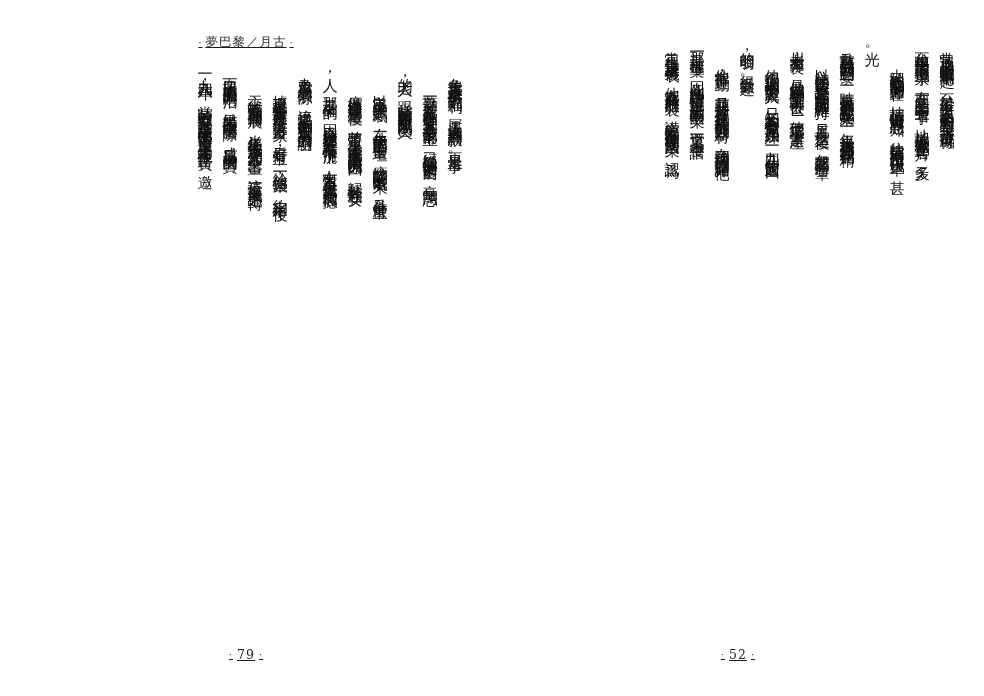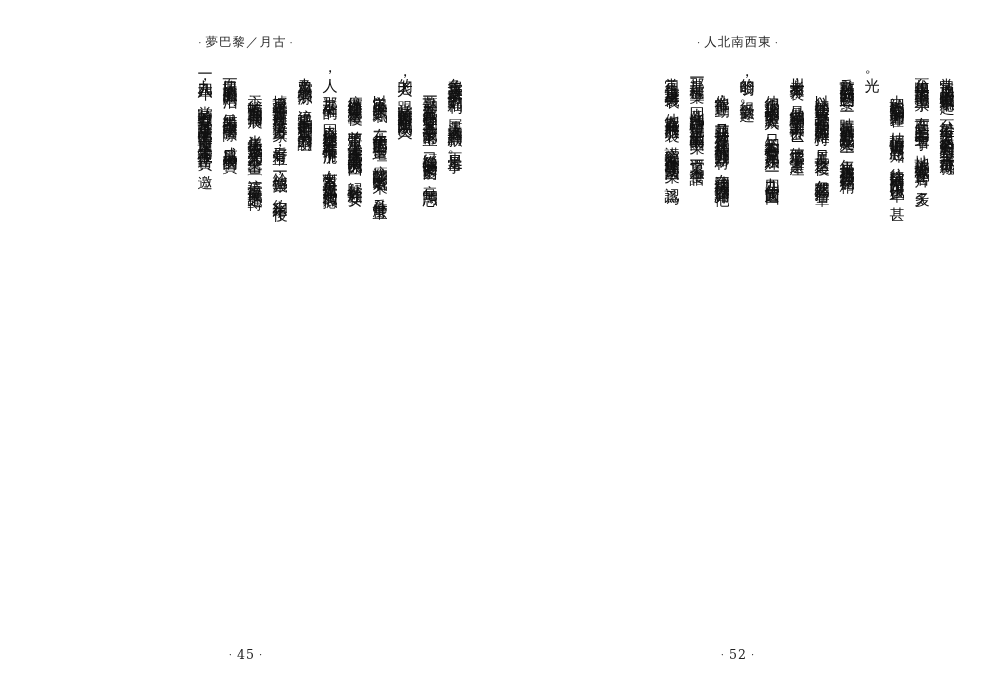--- a/index.html
+++ b/index.html
@@ -22,20 +22,21 @@
     flex-direction: row;
   }
   .page {
     position: relative;
     width: 492px;
     height: 696px;
     box-sizing: border-box;
     padding: 34px 26px 30px 26px;
     display: flex;
     flex-direction: column;
+    text-decoration: underline;
   }
   
   .running-head {
     height: 26px;
     display: flex;
     justify-content: center;
     align-items: flex-start;
     font-size: 12.5px;
     letter-spacing: 1px;
     color: #2a2a2a;
@@ -124,29 +125,26 @@
         <div class="vcol">人，那是不確的。因爲席德進不了解在某種情況下，女人對常玉是生命原始的震撼</div>
         <div class="vcol indent">席德進從巴黎返臺後，曾將常玉一生未能成名而至落魄的原因，歸咎於性和女</div>
         <div class="vcol indent">以常玉的天賦才氣，在三十年代的巴黎畫壇，應該能闖出名氣來。爲什麼常玉</div>
         <div class="vcol">的老人，跟當時的藝術界生疏隔閡已久。</div>
         <div class="vcol indent">蕭勤於一九六三年在巴黎見到五十多歲的常玉，已經像個憂鬱窮困、毫無鬥志</div>
         <div class="vcol">免費享受政府付予的福利），屢上法庭遭到罰款，更是常事。</div>
       </div>
     </div>
     <div class="page-num">
       <span class="pn-dot">·</span>
-        <span>45</span>
+        <span>79</span>
         <span class="pn-dot">·</span>
     </div>
   </div>
 
   <div class="page">
-    <div class="running-head">
-      <span class="rh-inner"><span class="rh-dot">·</span><span>人北南西東</span><span class="rh-dot">·</span></span>
-    </div>
     <div class="body-area">
       <div class="vcols">
         <div class="vcol">常玉很注重身材儀表。他喜歡典雅的服裝，講究飲食卻不能接受法國菜，認爲</div>
         <div class="vcol">那是一種毒藥。因此他訓練自己燒得一手精緻的中國菜，還寫了一本食譜。</div>
         <div class="vcol indent">他常作運動，並且發明一種好像乒乓網球的運動器材，在法國網球協會介紹他</div>
         <div class="vcol">的發明，很受歡迎。</div>
         <div class="vcol indent">他很少談到他的家庭親人，只知大約有十來個兄弟姐妹。一九四〇年曾返回四</div>
         <div class="vcol">川老家奔喪，是他做絲綢生意的大哥去世，他繼承了一筆遺產。</div>
         <div class="vcol indent">以往的生活費或許是靠兄長定期的匯款維持。兄長去世之後，忽然間捧着一筆</div>
         <div class="vcol">爲數可觀的錢回到巴黎，一時裏毫無顧慮地亂花起來，一年光景就把那筆錢花個精</div>

